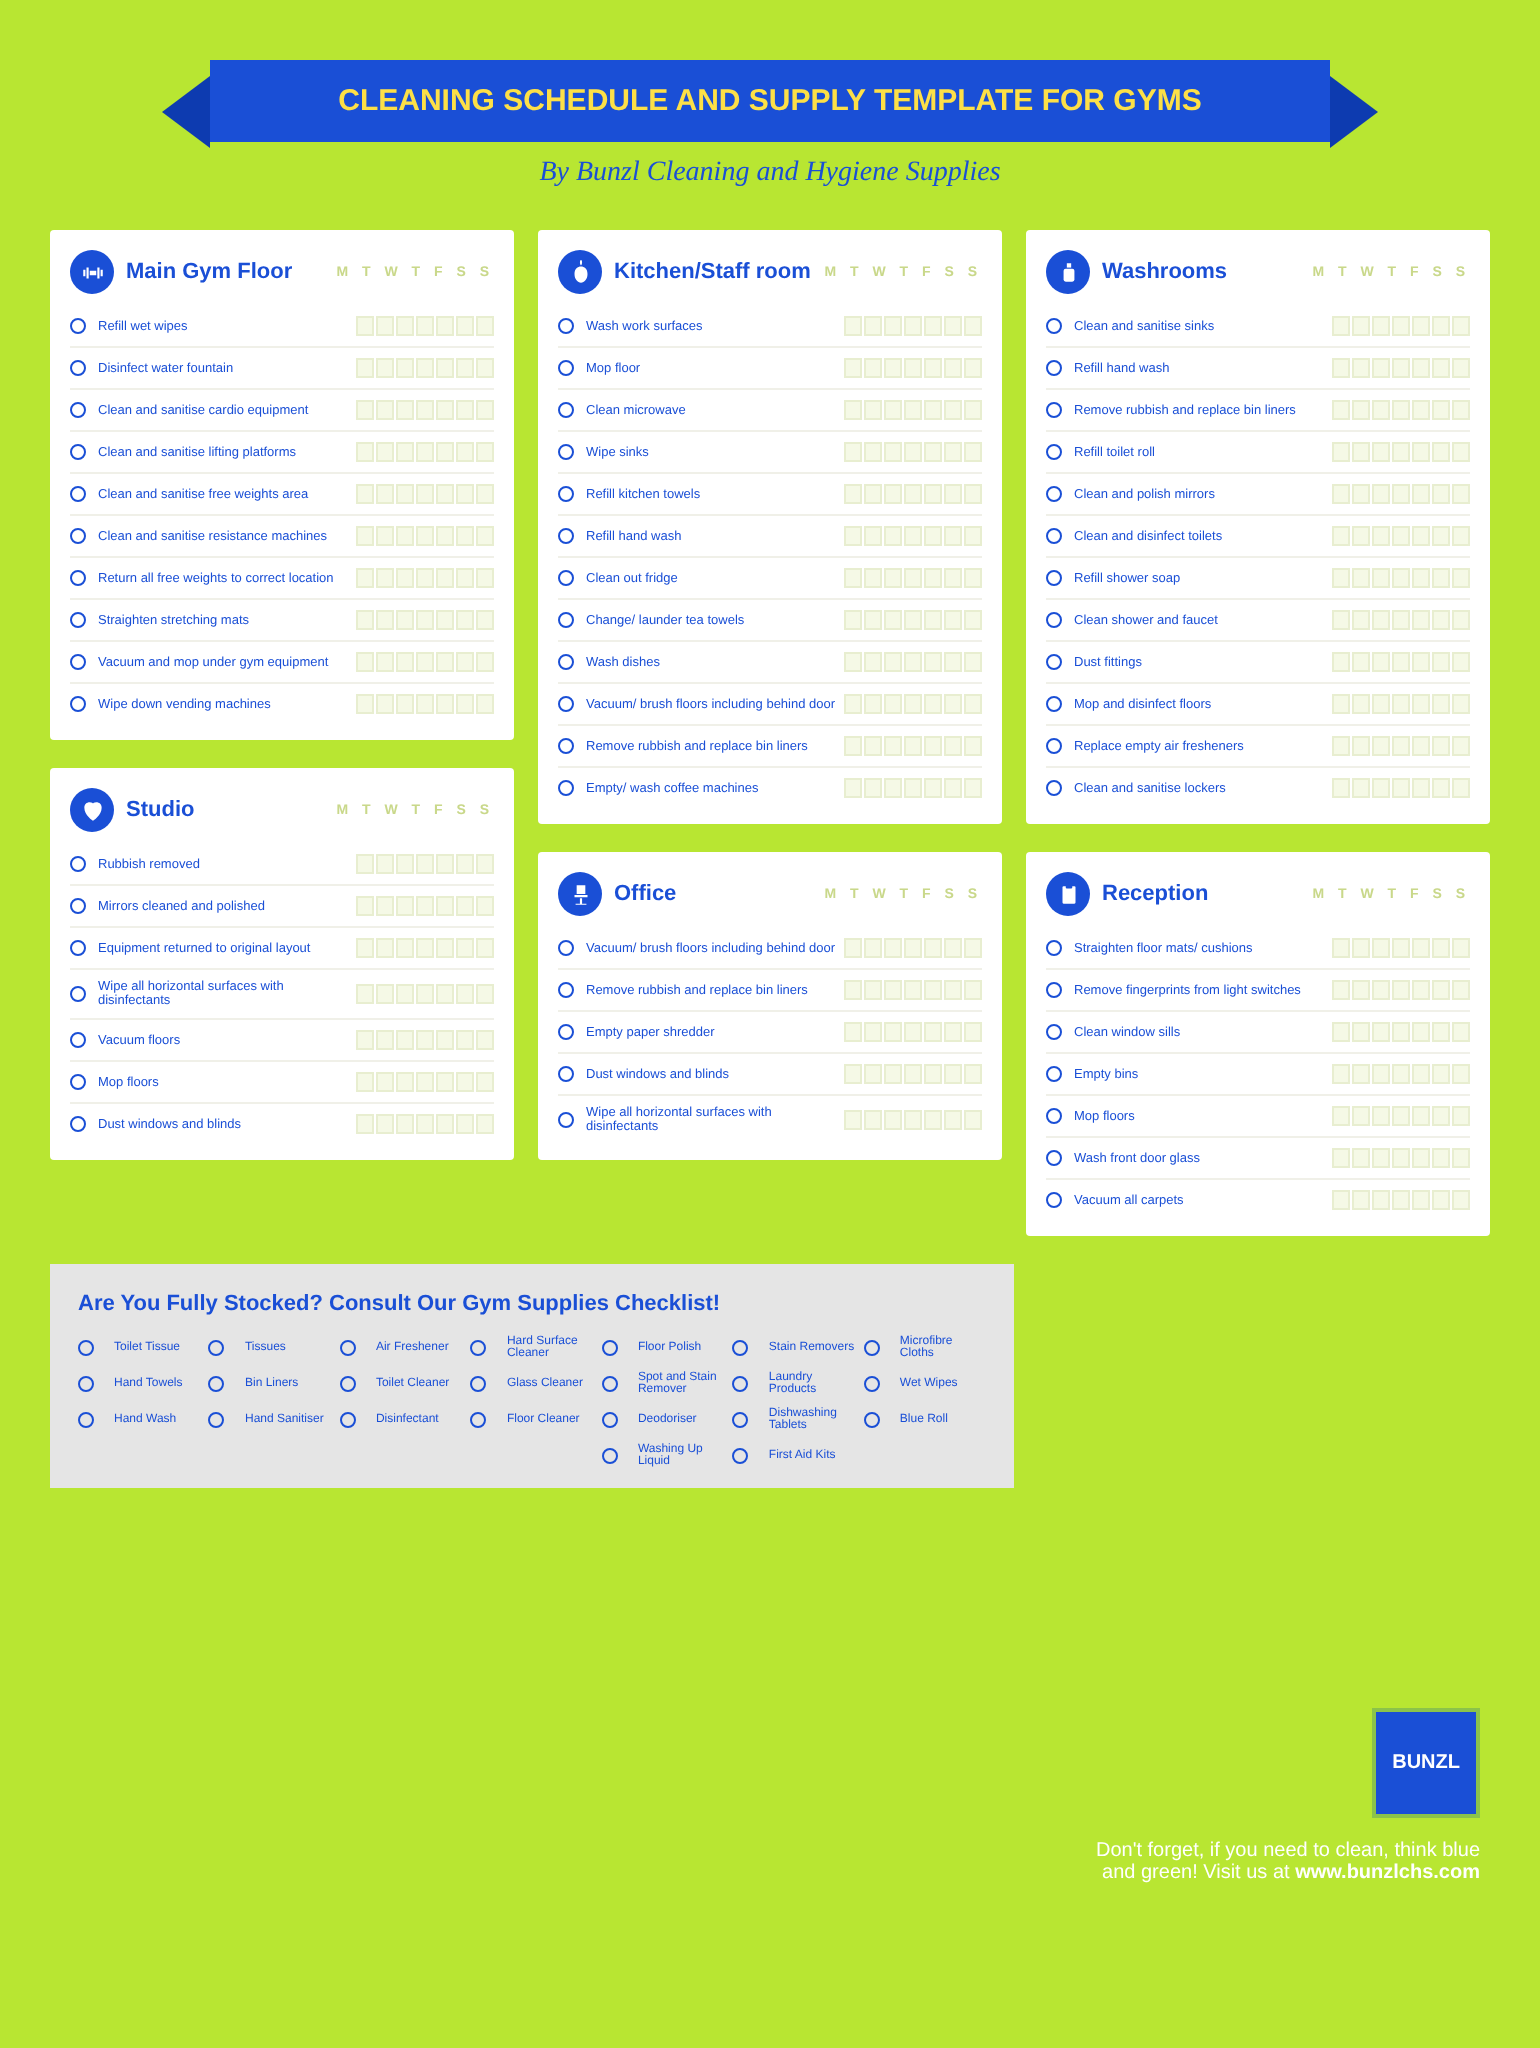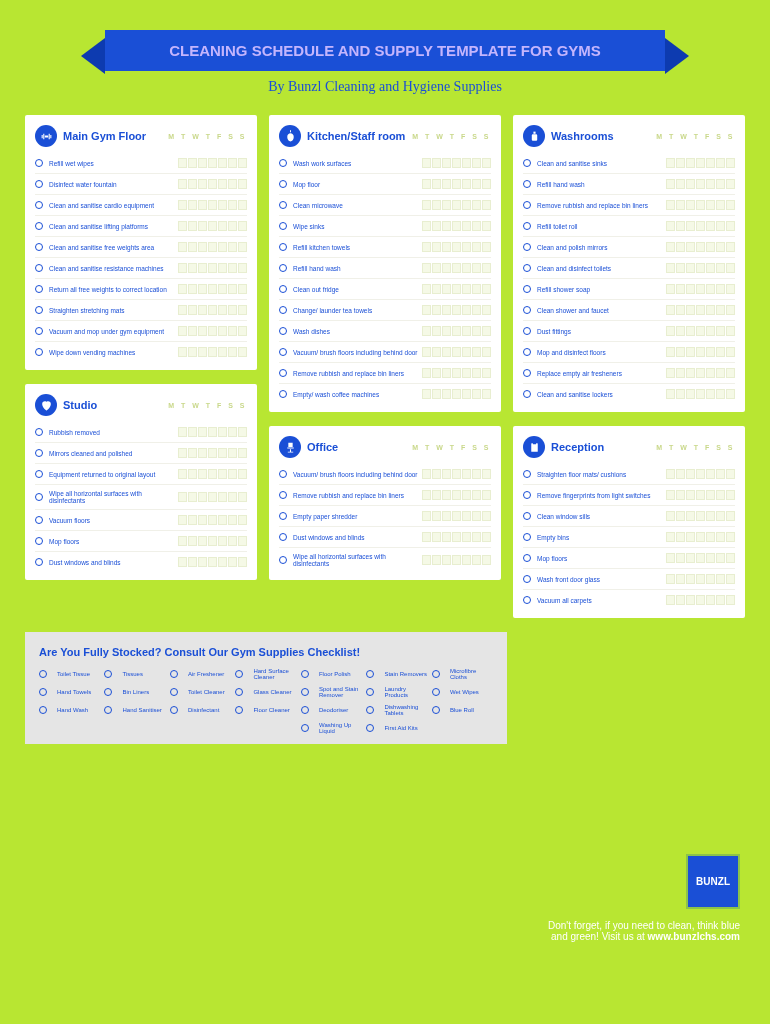--- a/index.html
+++ b/index.html
@@ -1,22 +1,22 @@
 <!DOCTYPE html>
 <html><head>
 <meta charset="utf-8">
 <style>
 * { margin: 0; padding: 0; box-sizing: border-box; }
 body { width: 770px; height: 1024px; background: #b8e632; font-family: Arial, sans-serif; position: relative; padding: 30px 25px; }
 .banner { position: relative; margin: 0 auto 20px; width: 560px; text-align: center; }
-.banner-top { background: #1a4fd6; color: #c4b5fd; padding: 12px 30px; font-size: 15px; font-weight: bold; position: relative; }
+.banner-top { background: #1a4fd6; color: #fde047; padding: 12px 30px; font-size: 15px; font-weight: bold; position: relative; }
 .banner-top::before, .banner-top::after { content: ''; position: absolute; top: 8px; width: 0; height: 0; border-top: 18px solid transparent; border-bottom: 18px solid transparent; }
 .banner-top::before { left: -24px; border-right: 24px solid #0d3bb0; }
 .banner-top::after { right: -24px; border-left: 24px solid #0d3bb0; }
-.banner-sub { color: #1a4fd6; font-family: cursive; font-size: 14px; margin-top: 8px; }
+.banner-sub { color: #1a4fd6; font-style: italic; font-family: cursive; font-size: 14px; margin-top: 8px; }
 .columns { display: flex; gap: 12px; }
 .col { flex: 1; display: flex; flex-direction: column; gap: 14px; }
 .section { background: #fff; border-radius: 2px; padding: 10px 10px 8px; }
 .section-head { display: flex; align-items: center; gap: 6px; margin-bottom: 6px; justify-content: flex-end; }
 .icon-circle { width: 22px; height: 22px; border-radius: 50%; background: #1a4fd6; display: flex; align-items: center; justify-content: center; flex-shrink: 0; }
 .icon-circle svg { width: 13px; height: 13px; fill: #fff; }
 .section-title { color: #1a4fd6; font-weight: bold; font-size: 11px; flex: 1; }
 .days { color: #c9d88a; font-size: 7px; letter-spacing: 2.5px; font-weight: bold; }
 .task-row { display: flex; align-items: center; padding: 5px 0; }
 .task-row + .task-row { border-top: 1px solid #f0f0e8; }

